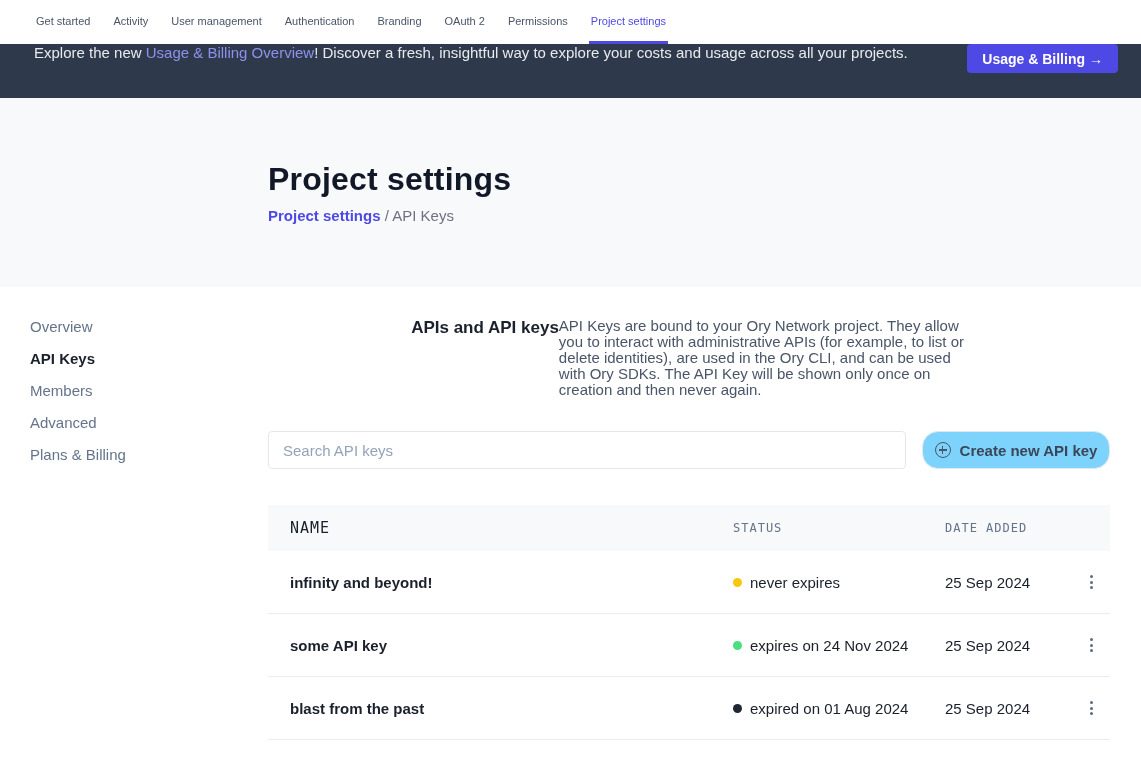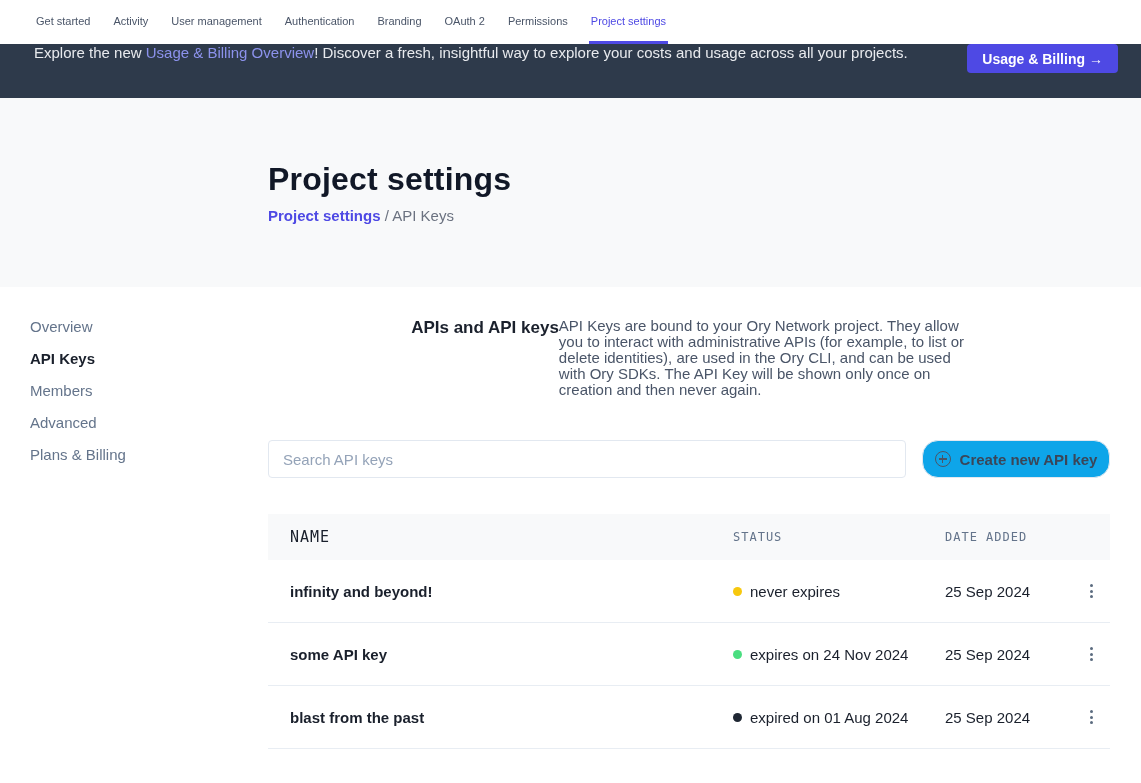--- a/index.html
+++ b/index.html
@@ -125,41 +125,41 @@
     color: #1a202c;
   }
   .section-desc {
     width: 408px;
     font-size: 15px;
     line-height: 16px;
     color: #4a5568;
   }
 
   .controls {
-    margin-top: 42px;
+    margin-top: 33px;
     display: flex;
     gap: 16px;
   }
   .search-box {
     flex: 1;
     height: 38px;
     border: 1px solid #e2e8f0;
     border-radius: 4px;
     padding: 0 14px;
     font-size: 15px;
     font-family: "Liberation Sans", sans-serif;
     color: #1a202c;
     background: #ffffff;
     outline: none;
   }
   .search-box::placeholder { color: #94a3b8; }
   .create-btn {
     width: 188px;
     height: 38px;
-    background: #0ea5e9;
+    background: #7dd3fc;
     border: 1px solid #e2e8f0;
     border-radius: 16px;
     display: flex;
     align-items: center;
     justify-content: center;
     gap: 9px;
     font-size: 15px;
     font-weight: 600;
     font-family: "Liberation Sans", sans-serif;
     color: #3b4658;

